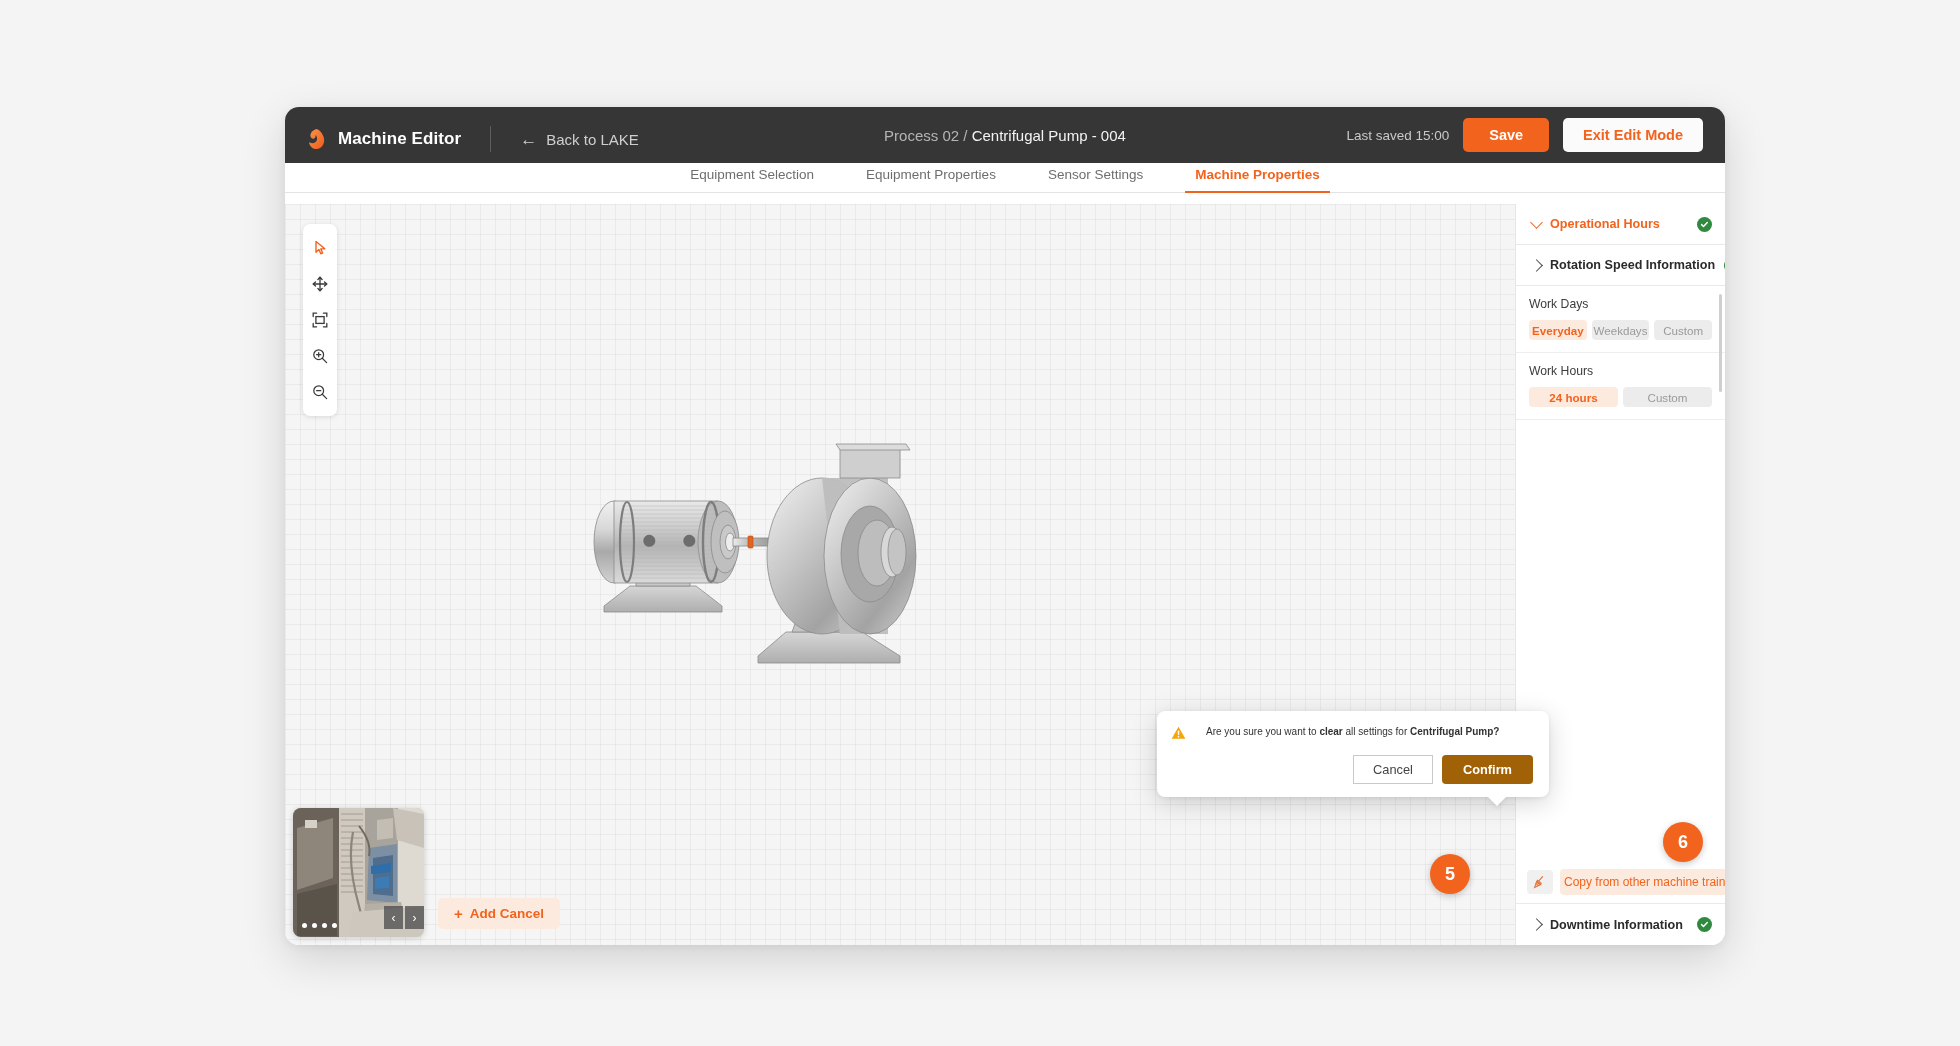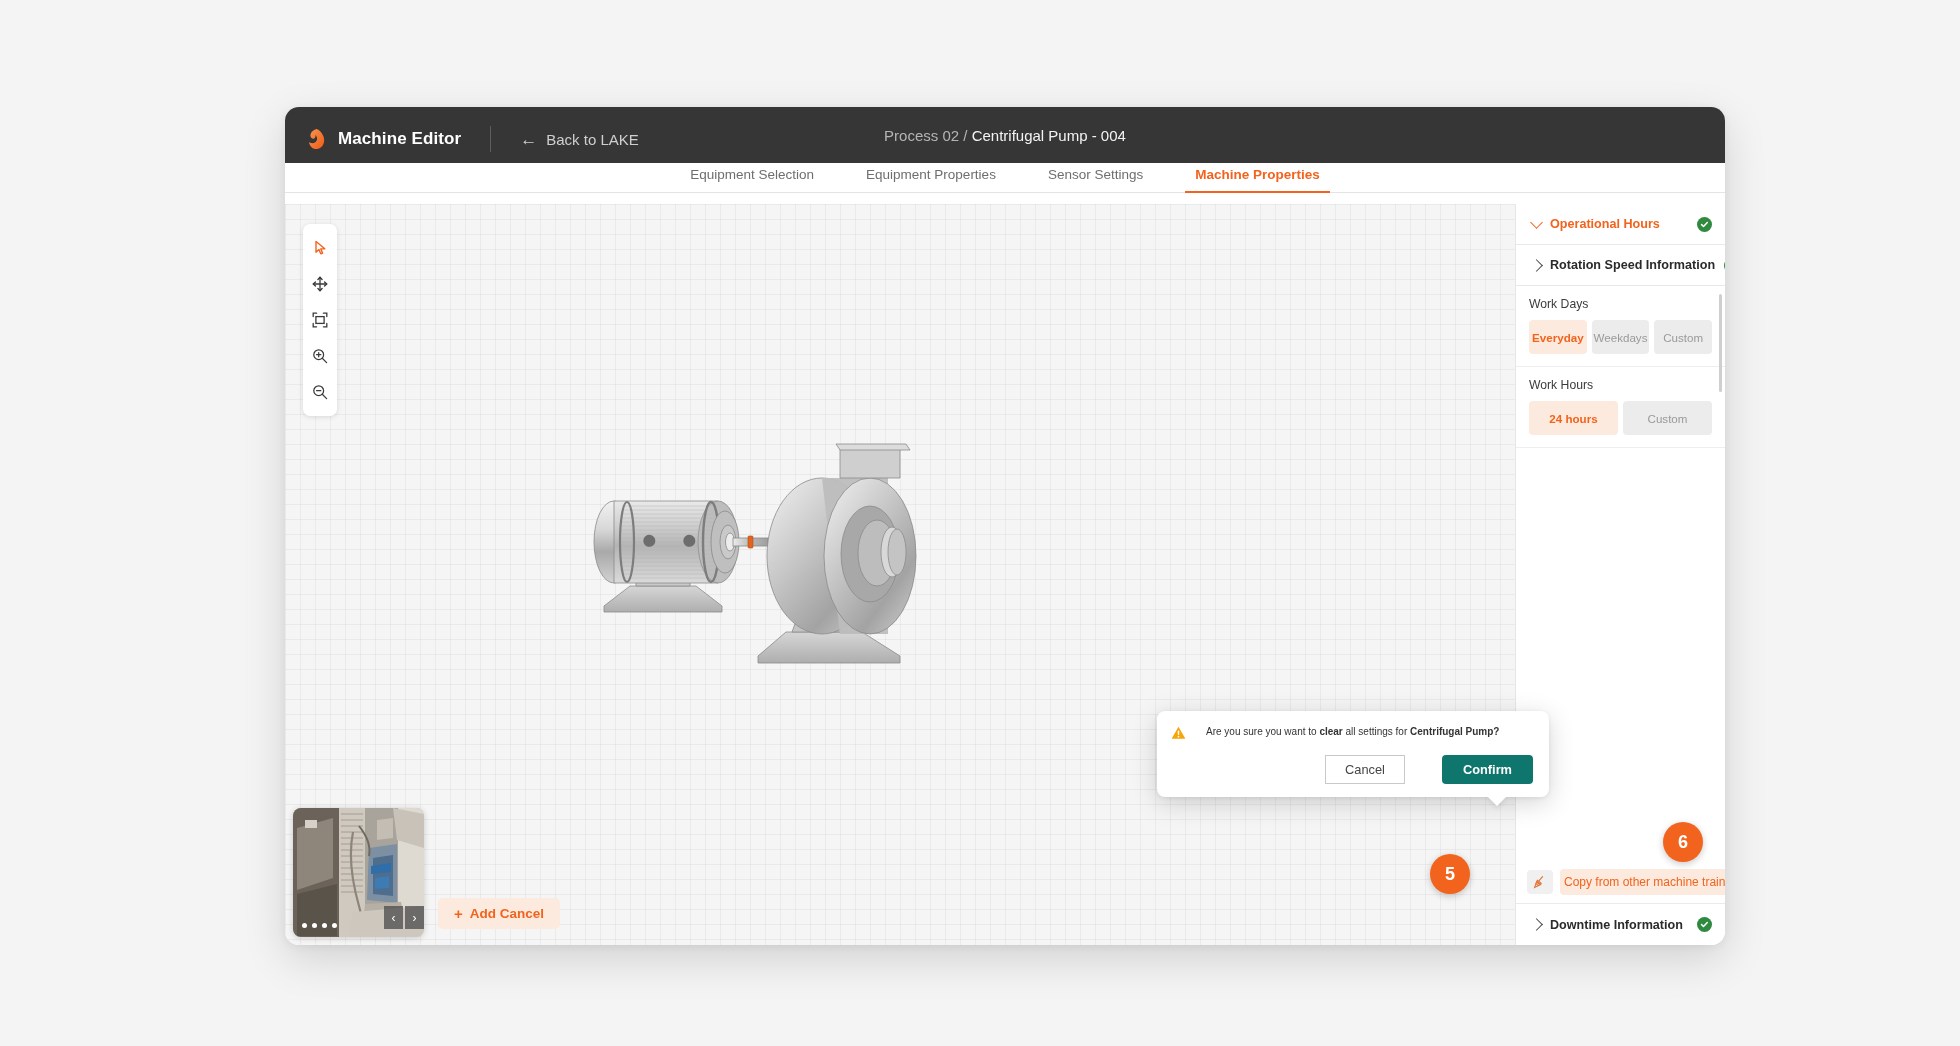--- a/index.html
+++ b/index.html
@@ -141,21 +141,21 @@
     width:15px; height:15px; border-radius:50%; background:#2f8a3f;
     display:flex; align-items:center; justify-content:center; flex:0 0 auto;
   }
   .okdot svg { display:block; }
 
   .acc-body { position:relative; flex:0 0 auto; }
   .field { padding:11px 13px 12px 13px; border-bottom:1px solid #eeeeee; }
   .field-label { font-size:12.2px; color:#3c3c3c; margin-bottom:9px; }
   .seg-row { display:flex; gap:5px; }
   .seg {
-    flex:1; height:34px; border-radius:4px; background:#ececec; color:#9a9a9a;
+    flex:1; height:20px; border-radius:4px; background:#ececec; color:#9a9a9a;
     font-size:11.6px; display:flex; align-items:center; justify-content:center;
     cursor:pointer; white-space:nowrap; font-family:inherit; border:none;
   }
   .seg.sel { background:#fdeade; color:#f2631d; font-weight:bold; }
   .panel-scroll {
     position:absolute; right:3px; top:8px; width:3px; height:98px;
     background:#cfcfcf; border-radius:2px;
   }
 
   .spacer { flex:1 1 auto; background:#fff; }
@@ -181,22 +181,22 @@
     padding:14px 16px 13px 14px; z-index:40;
   }
   .pop-msg { display:flex; align-items:flex-start; gap:20px; font-size:10px; color:#333; line-height:1.3; }
   .warn-ico { flex:0 0 auto; margin-top:1px; }
   .pop-actions { display:flex; justify-content:flex-end; gap:9px; margin-top:12px; }
   .btn-cancel {
     background:#fff; color:#444; border:1px solid #c9c9c9; border-radius:0;
     font-size:12.8px; padding:6px 19px; cursor:pointer; font-family:inherit;
   }
   .btn-confirm {
-    background:#0f766e; color:#fff; border:none; border-radius:4px;
-    font-size:12.8px; font-weight:bold; padding:7px 21px; cursor:pointer; font-family:inherit;margin-left:28px;
+    background:#a16207; color:#fff; border:none; border-radius:4px;
+    font-size:12.8px; font-weight:bold; padding:7px 21px; cursor:pointer; font-family:inherit;
   }
   .pop-tail {
     position:absolute; right:42px; bottom:-9px; width:0; height:0;
     border-left:10px solid transparent; border-right:10px solid transparent;
     border-top:10px solid #fff;
     filter: drop-shadow(0 3px 2px rgba(0,0,0,.07));
   }
 
   
   .badge {
@@ -234,20 +234,25 @@
           <span>Back to LAKE</span>
         </span>
       </div>
 
       <div class="topbar-center">
         <span class="crumb-dim">Process 02 /</span>
         &nbsp;
         <span class="crumb-main">Centrifugal Pump - 004</span>
       </div>
 
+      <div class="topbar-right">
+        <span class="last-saved">Last saved 15:00</span>
+        <button class="btn-save">Save</button>
+        <button class="btn-exit">Exit Edit Mode</button>
+      </div>
     </div>
 
     <div class="tabbar">
       <div class="tab">Equipment Selection</div>
       <div class="tab">Equipment Properties</div>
       <div class="tab">Sensor Settings</div>
       <div class="tab active">Machine Properties</div>
     </div>
 
     <div class="canvas">

